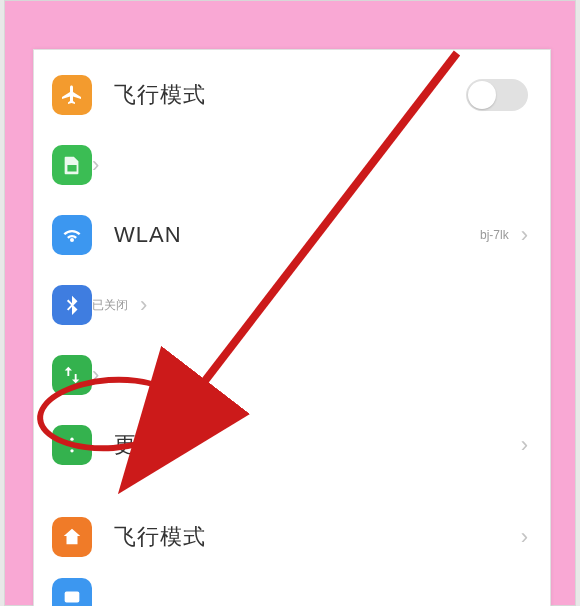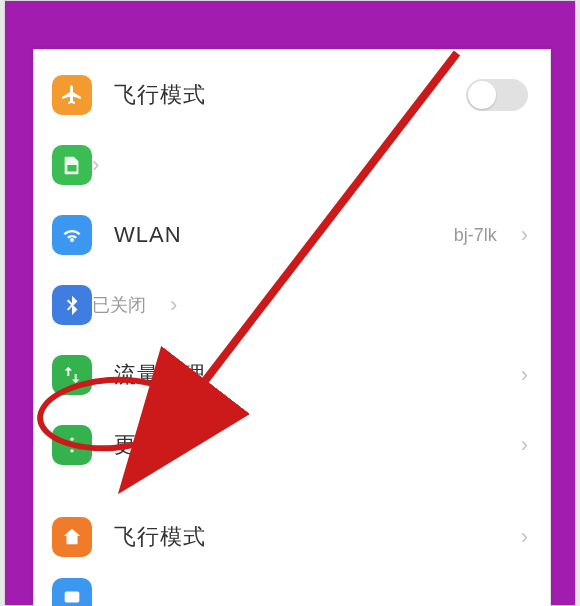--- a/index.html
+++ b/index.html
@@ -10,21 +10,21 @@
     font-family: "PingFang SC", "Microsoft YaHei", Arial, sans-serif;
     overflow: hidden;
     position: relative;
   }
   .outer {
     position: absolute;
     left: 4px;
     right: 4px;
     top: 0;
     bottom: 0;
-    background: #a21caf;
+    background: #f9a8d4;
     border: 1px solid #d7d7d7;
     padding: 20px;
   }
   .statusbar {
     position: absolute;
     top: 2px;
     left: 110px;
     font-size: 9px;
     letter-spacing: 0.5px;
     color: #6a6a6a;
@@ -63,23 +63,23 @@
   .icon svg { display: block; }
   .label {
     flex: 1;
     font-size: 22px;
     color: #333;
     margin-left: 22px;
     letter-spacing: 1px;
     font-weight: 400;
   }
   .value {
-    font-size: 18px;
+    font-size: 12px;
     color: #999;
-    margin-right: 24px;
+    margin-right: 12px;
   }
   .chev {
     color: #c4c4c4;
     font-size: 22px;
     line-height: 1;
   }
   .toggle {
     width: 62px;
     height: 32px;
     border-radius: 16px;
@@ -166,21 +166,20 @@
       <div class="value">已关闭</div>
       <span class="chev">›</span>
     </div>
 
     <div class="row">
       <div class="icon green2">
         <svg width="22" height="22" viewBox="0 0 24 24">
             <path fill="#fff" d="M8 3l4 4H9v6H7V7H4l4-4zm8 18l-4-4h3V11h2v6h3l-4 4z"></path>
           </svg>
       </div>
-      <div class="label">流量管理</div>
       <span class="chev">›</span>
     </div>
 
     <div class="row">
       <div class="icon green3">
         <svg width="20" height="20" viewBox="0 0 24 24">
             <circle fill="#fff" cx="12" cy="5" r="2"></circle>
             <circle fill="#fff" cx="12" cy="12" r="2"></circle>
             <circle fill="#fff" cx="12" cy="19" r="2"></circle>
           </svg>

